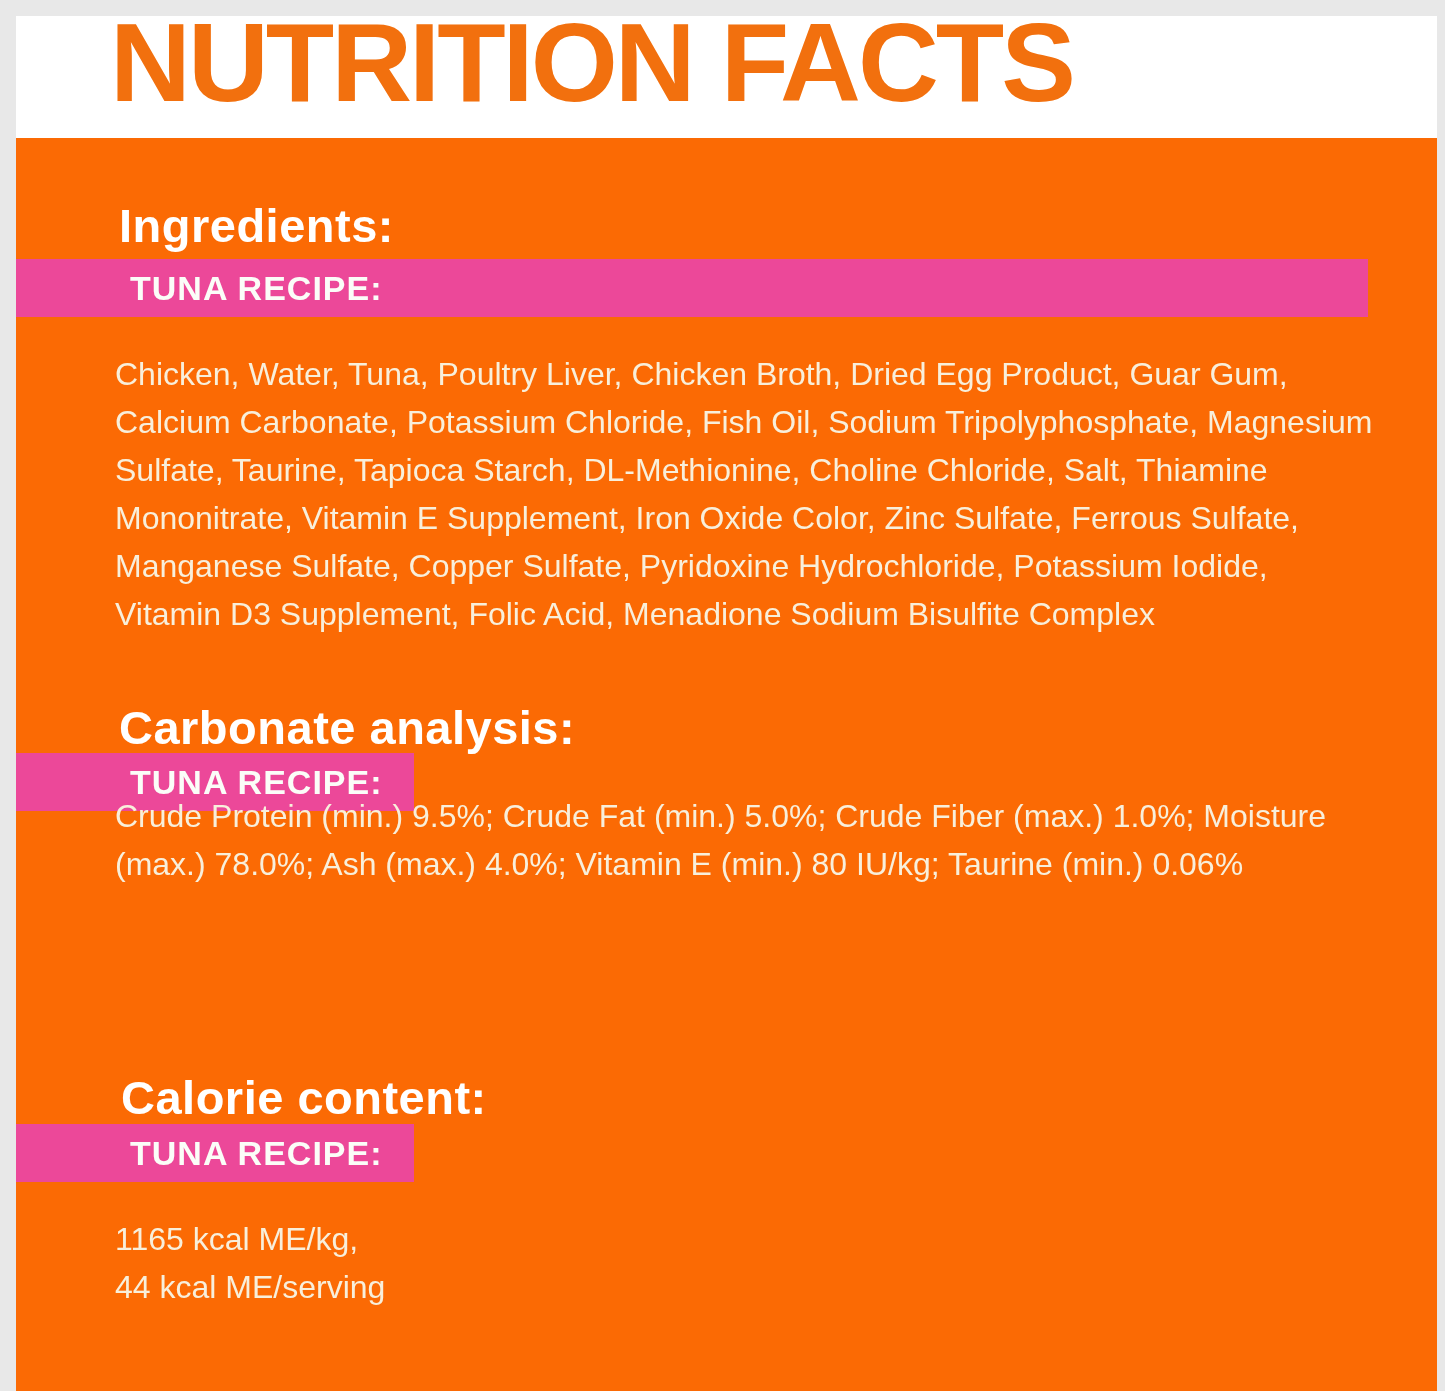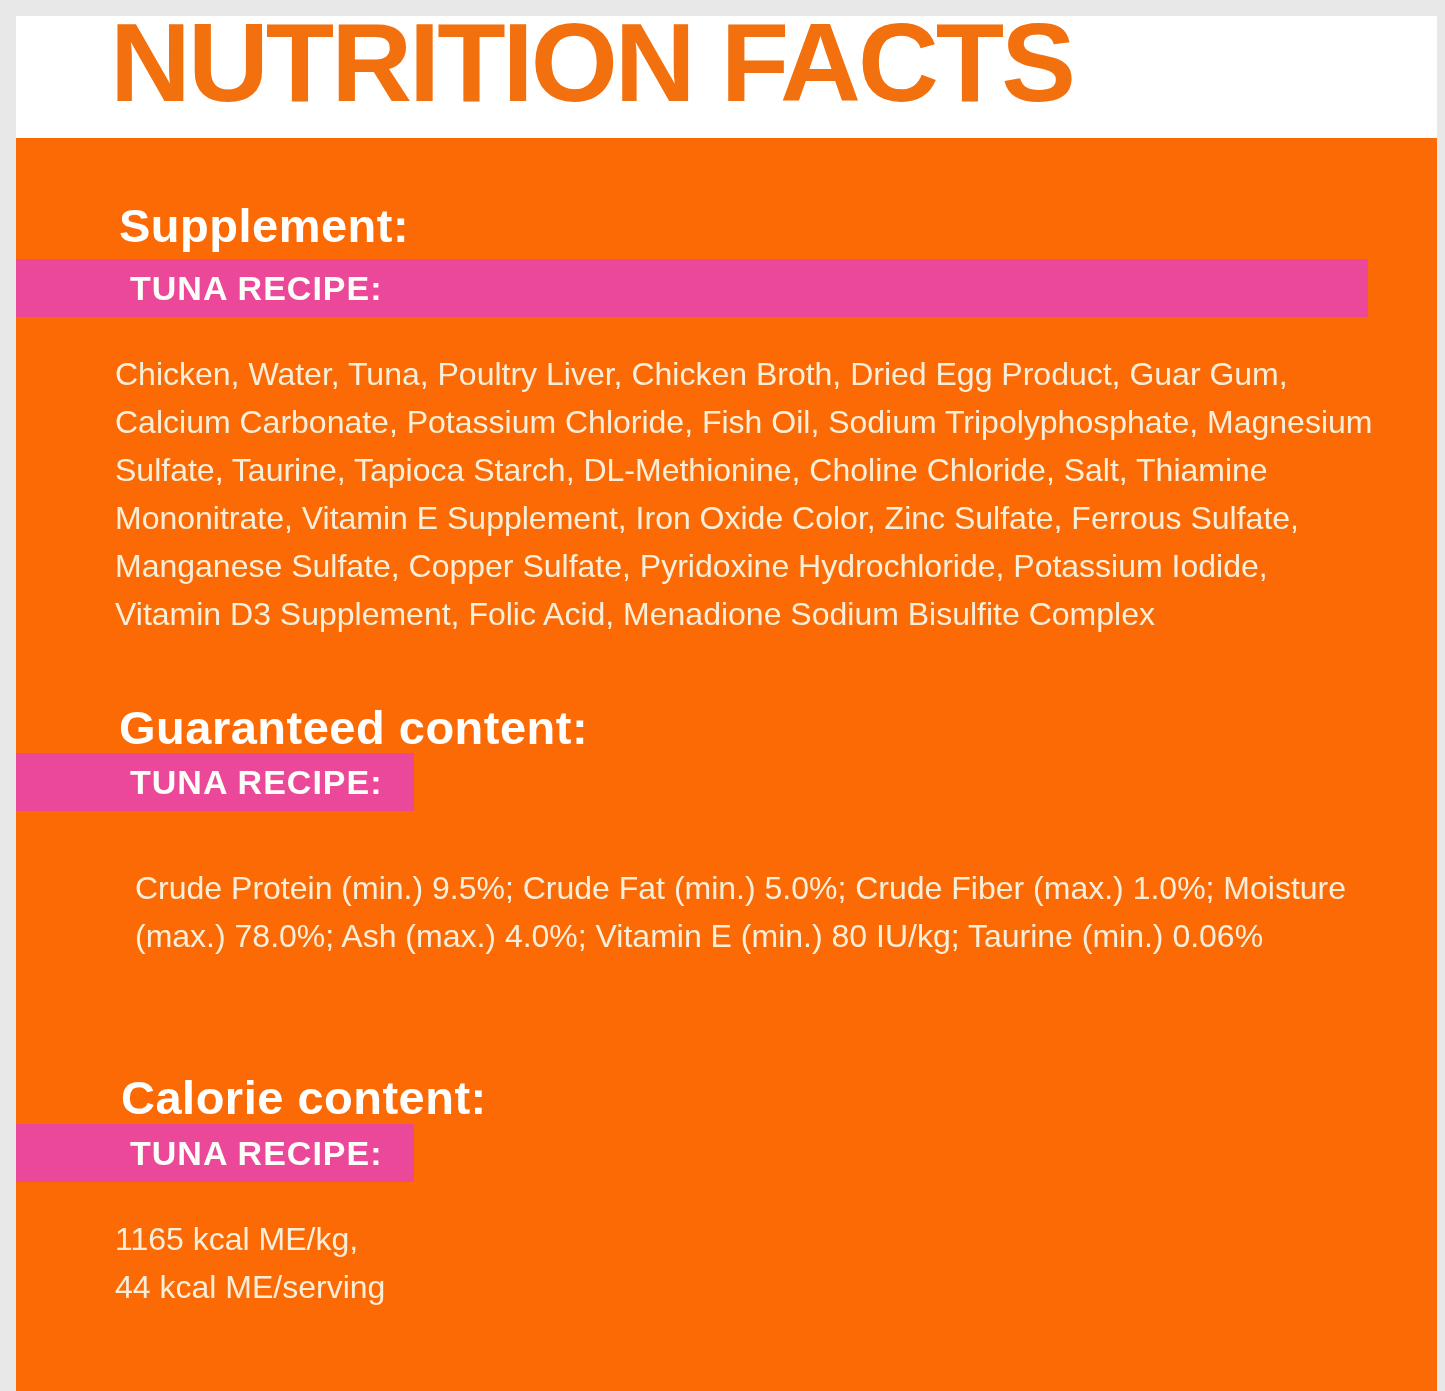--- a/index.html
+++ b/index.html
@@ -62,44 +62,44 @@
     color: #F8EFDB;
     white-space: pre-line;
   }
   .banner-ingredients { top: 243px; width: 1352px; }
   .banner-analysis    { top: 737px; width: 398px; }
   .banner-calories    { top: 1108px; width: 398px; }
   .heading-ingredients { top: 174px; }
   .heading-analysis    { top: 676px; }
   .heading-calories    { top: 1046px; left: 97px; }
   .body-ingredients { top: 326px; }
-  .body-analysis    { top: 840px; margin-left: 20px; }
+  .body-analysis    { top: 768px; }
   .body-calories    { top: 1191px; }
 </style>
 </head>
 <body>
 
 <div class="page">
 
   <div class="header-band">
     <div class="page-title">NUTRITION FACTS</div>
   </div>
 
-  <div class="section-heading heading-ingredients">Supplement:</div>
+  <div class="section-heading heading-ingredients">Ingredients:</div>
   <div class="recipe-banner banner-ingredients">
     <span class="recipe-label">TUNA RECIPE:</span>
   </div>
   <div class="body-text body-ingredients">Chicken, Water, Tuna, Poultry Liver, Chicken Broth, Dried Egg Product, Guar Gum,
 Calcium Carbonate, Potassium Chloride, Fish Oil, Sodium Tripolyphosphate, Magnesium
 Sulfate, Taurine, Tapioca Starch, DL-Methionine, Choline Chloride, Salt, Thiamine
 Mononitrate, Vitamin E Supplement, Iron Oxide Color, Zinc Sulfate, Ferrous Sulfate,
 Manganese Sulfate, Copper Sulfate, Pyridoxine Hydrochloride, Potassium Iodide,
 Vitamin D3 Supplement, Folic Acid, Menadione Sodium Bisulfite Complex</div>
 
-  <div class="section-heading heading-analysis">Guaranteed content:</div>
+  <div class="section-heading heading-analysis">Carbonate analysis:</div>
   <div class="recipe-banner banner-analysis">
     <span class="recipe-label">TUNA RECIPE:</span>
   </div>
   <div class="body-text body-analysis">Crude Protein (min.) 9.5%; Crude Fat (min.) 5.0%; Crude Fiber (max.) 1.0%;  Moisture
 (max.) 78.0%; Ash (max.) 4.0%; Vitamin E (min.) 80 IU/kg; Taurine (min.) 0.06%</div>
 
   <div class="section-heading heading-calories">Calorie content:</div>
   <div class="recipe-banner banner-calories">
     <span class="recipe-label">TUNA RECIPE:</span>
   </div>

